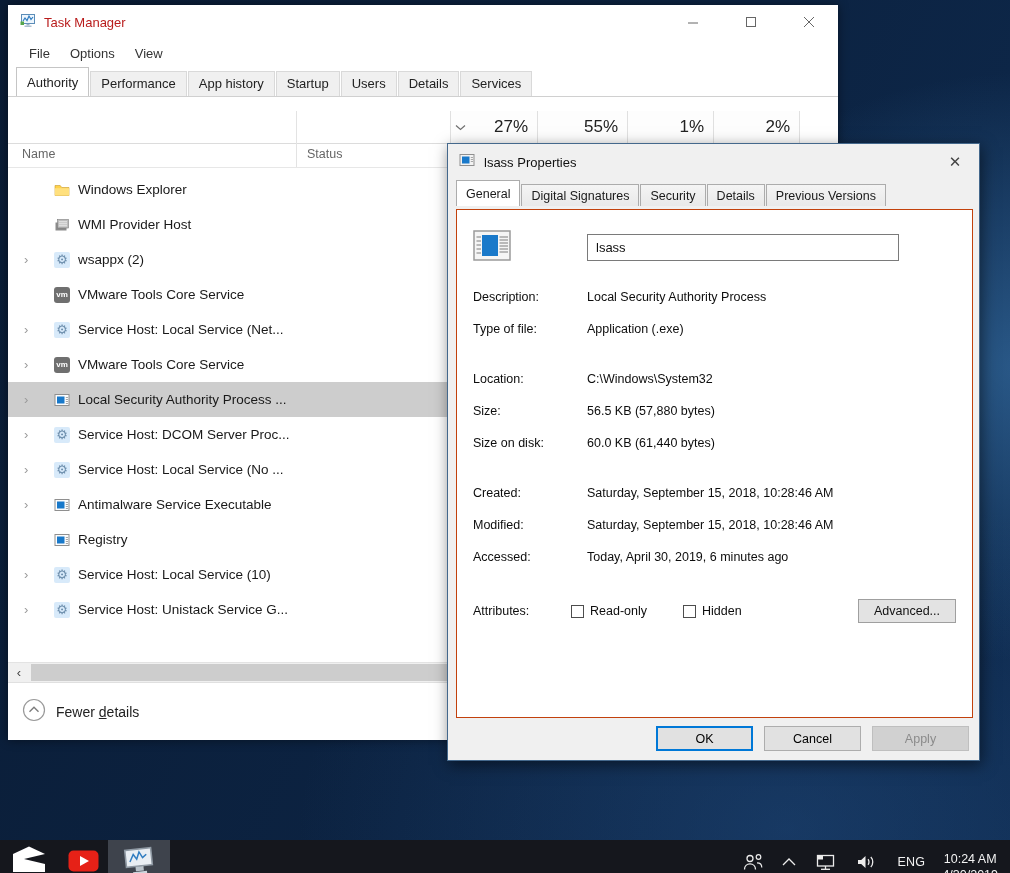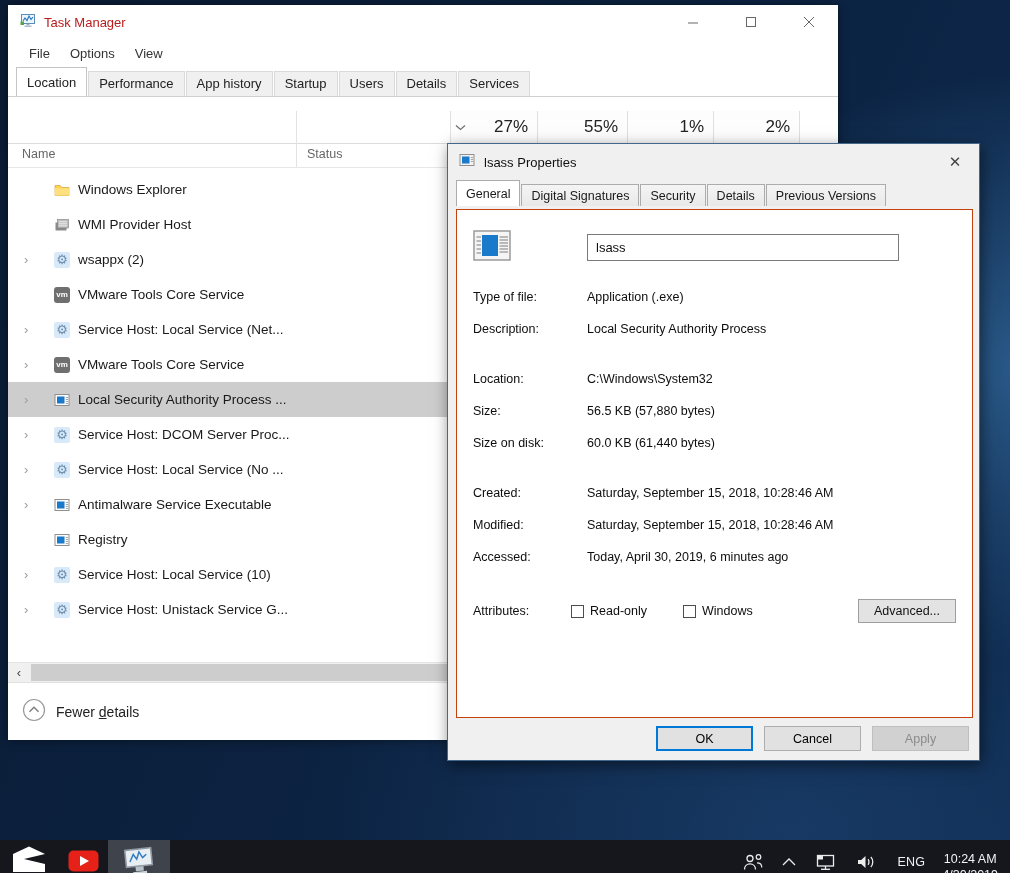--- a/index.html
+++ b/index.html
@@ -122,21 +122,21 @@
           </svg>
         </div>
     </div>
   </div>
   <div class="tm-menubar">
       <span>File</span>
       <span>Options</span>
       <span>View</span>
     </div>
   <div class="tm-tabs">
-      <div class="tm-tab active">Location</div>
+      <div class="tm-tab active">Authority</div>
       <div class="tm-tab">Performance</div>
       <div class="tm-tab">App history</div>
       <div class="tm-tab">Startup</div>
       <div class="tm-tab">Users</div>
       <div class="tm-tab">Details</div>
       <div class="tm-tab">Services</div>
     </div>
 
   <div class="tm-header">
     <div class="hline-mid"></div>
@@ -353,26 +353,26 @@
               <line x1="26.5" y1="19" x2="35" y2="19"></line>
               <line x1="26.5" y1="22" x2="35" y2="22"></line>
           </g>
         </svg>
       </span>
       <input class="file-name-input" value="lsass" style="">
     </div>
     <div class="sep"></div>
     <div id="field-groups">
         <div class="field-row">
+          <span class="field-label">Description:</span>
+          <span class="field-value">Local Security Authority Process</span>
+        </div>
+        <div class="field-row">
           <span class="field-label">Type of file:</span>
           <span class="field-value">Application (.exe)</span>
-        </div>
-        <div class="field-row">
-          <span class="field-label">Description:</span>
-          <span class="field-value">Local Security Authority Process</span>
         </div>
         <div class="sep"></div>
         <div class="field-row">
           <span class="field-label">Location:</span>
           <span class="field-value">C:\Windows\System32</span>
         </div>
         <div class="field-row">
           <span class="field-label">Size:</span>
           <span class="field-value">56.5 KB (57,880 bytes)</span>
         </div>
@@ -396,21 +396,21 @@
         <div class="sep"></div>
       </div>
     <div class="attr-row">
       <span class="attr-label">Attributes:</span>
       <span class="cb-group">
         <span class="checkbox"></span>
         <span class="cb-label">Read-only</span>
       </span>
       <span class="cb-group">
         <span class="checkbox"></span>
-        <span class="cb-label">Windows</span>
+        <span class="cb-label">Hidden</span>
       </span>
       <span class="advanced-btn">Advanced...</span>
     </div>
   </div>
 
   <div class="dlg-buttons">
     <div class="dlg-btn default">OK</div>
     <div class="dlg-btn">Cancel</div>
     <div class="dlg-btn disabled">Apply</div>
   </div>

